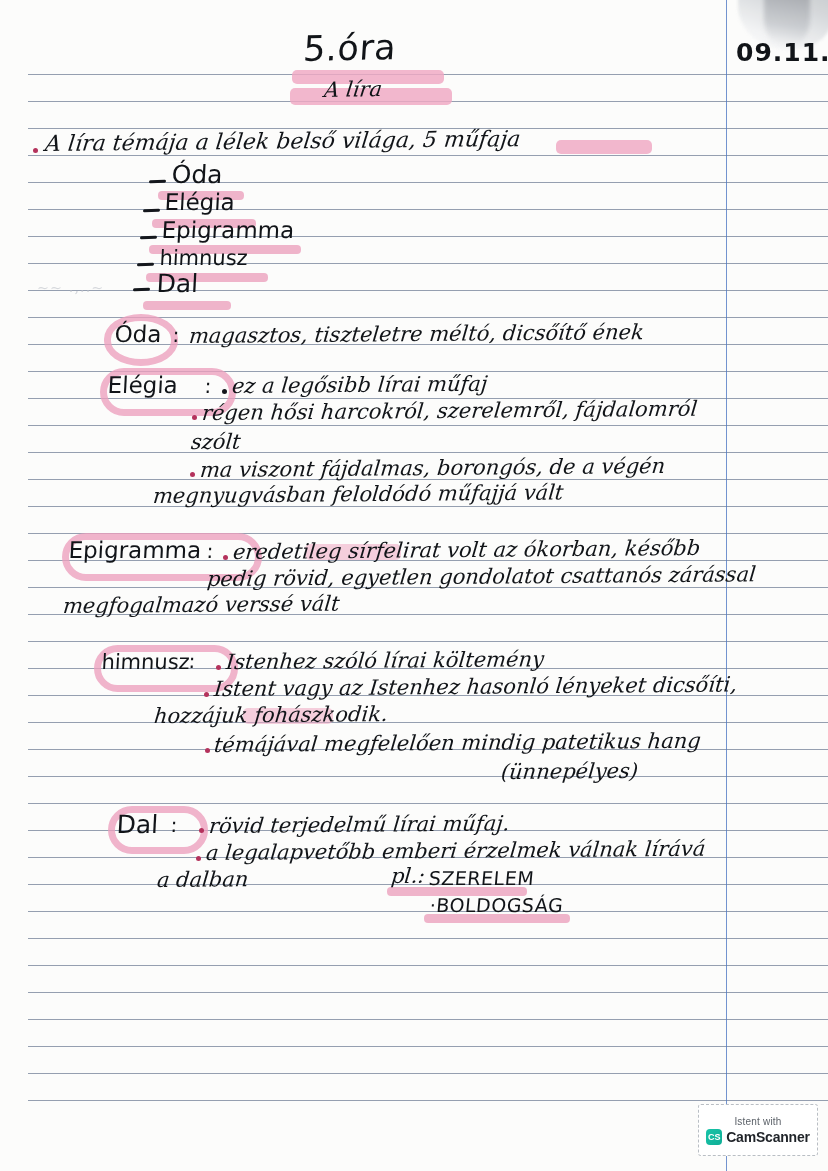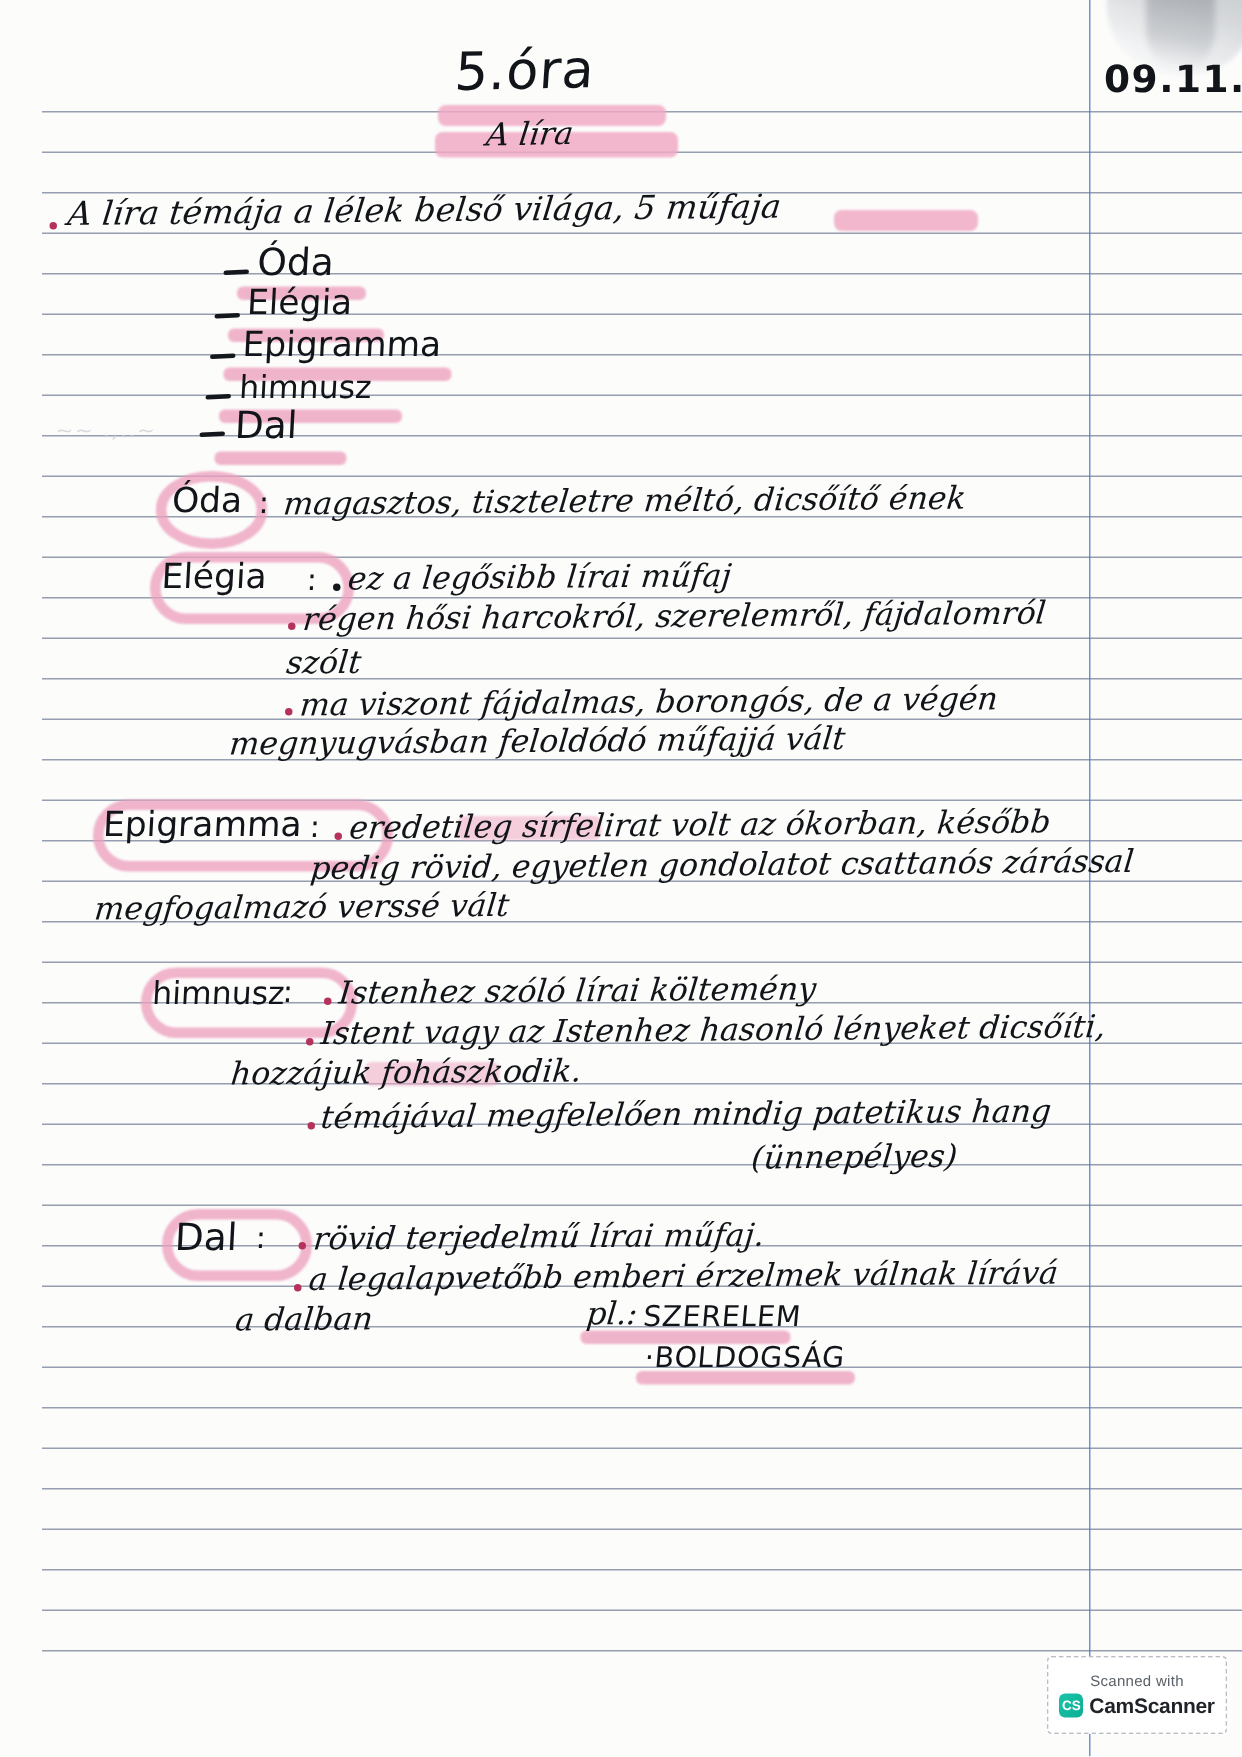--- a/index.html
+++ b/index.html
@@ -390,20 +390,20 @@
   <div class="ink l2" style="left:156px; top:870px;">a dalban</div>
 
   <div class="hl-under" style="left:387px; top:887px; width:140px;"></div>
   <div class="ink l2" style="left:390px; top:866px; font-size:21px;">pl.:</div>
   <div class="ink caps" style="left:428px; top:869px;">SZERELEM</div>
 
   <div class="hl-under" style="left:424px; top:914px; width:146px;"></div>
   <div class="ink caps" style="left:429px; top:896px;">·BOLDOGSÁG</div>
 
   <div class="watermark">
-    <div class="wm-top">Scanned with</div>
+    <div class="wm-top">Istent with</div>
     <div class="wm-row">
       <div class="wm-logo">CS</div>
       <div class="wm-name">CamScanner</div>
     </div>
   </div>
 
 </div>
 
 </body></html>

